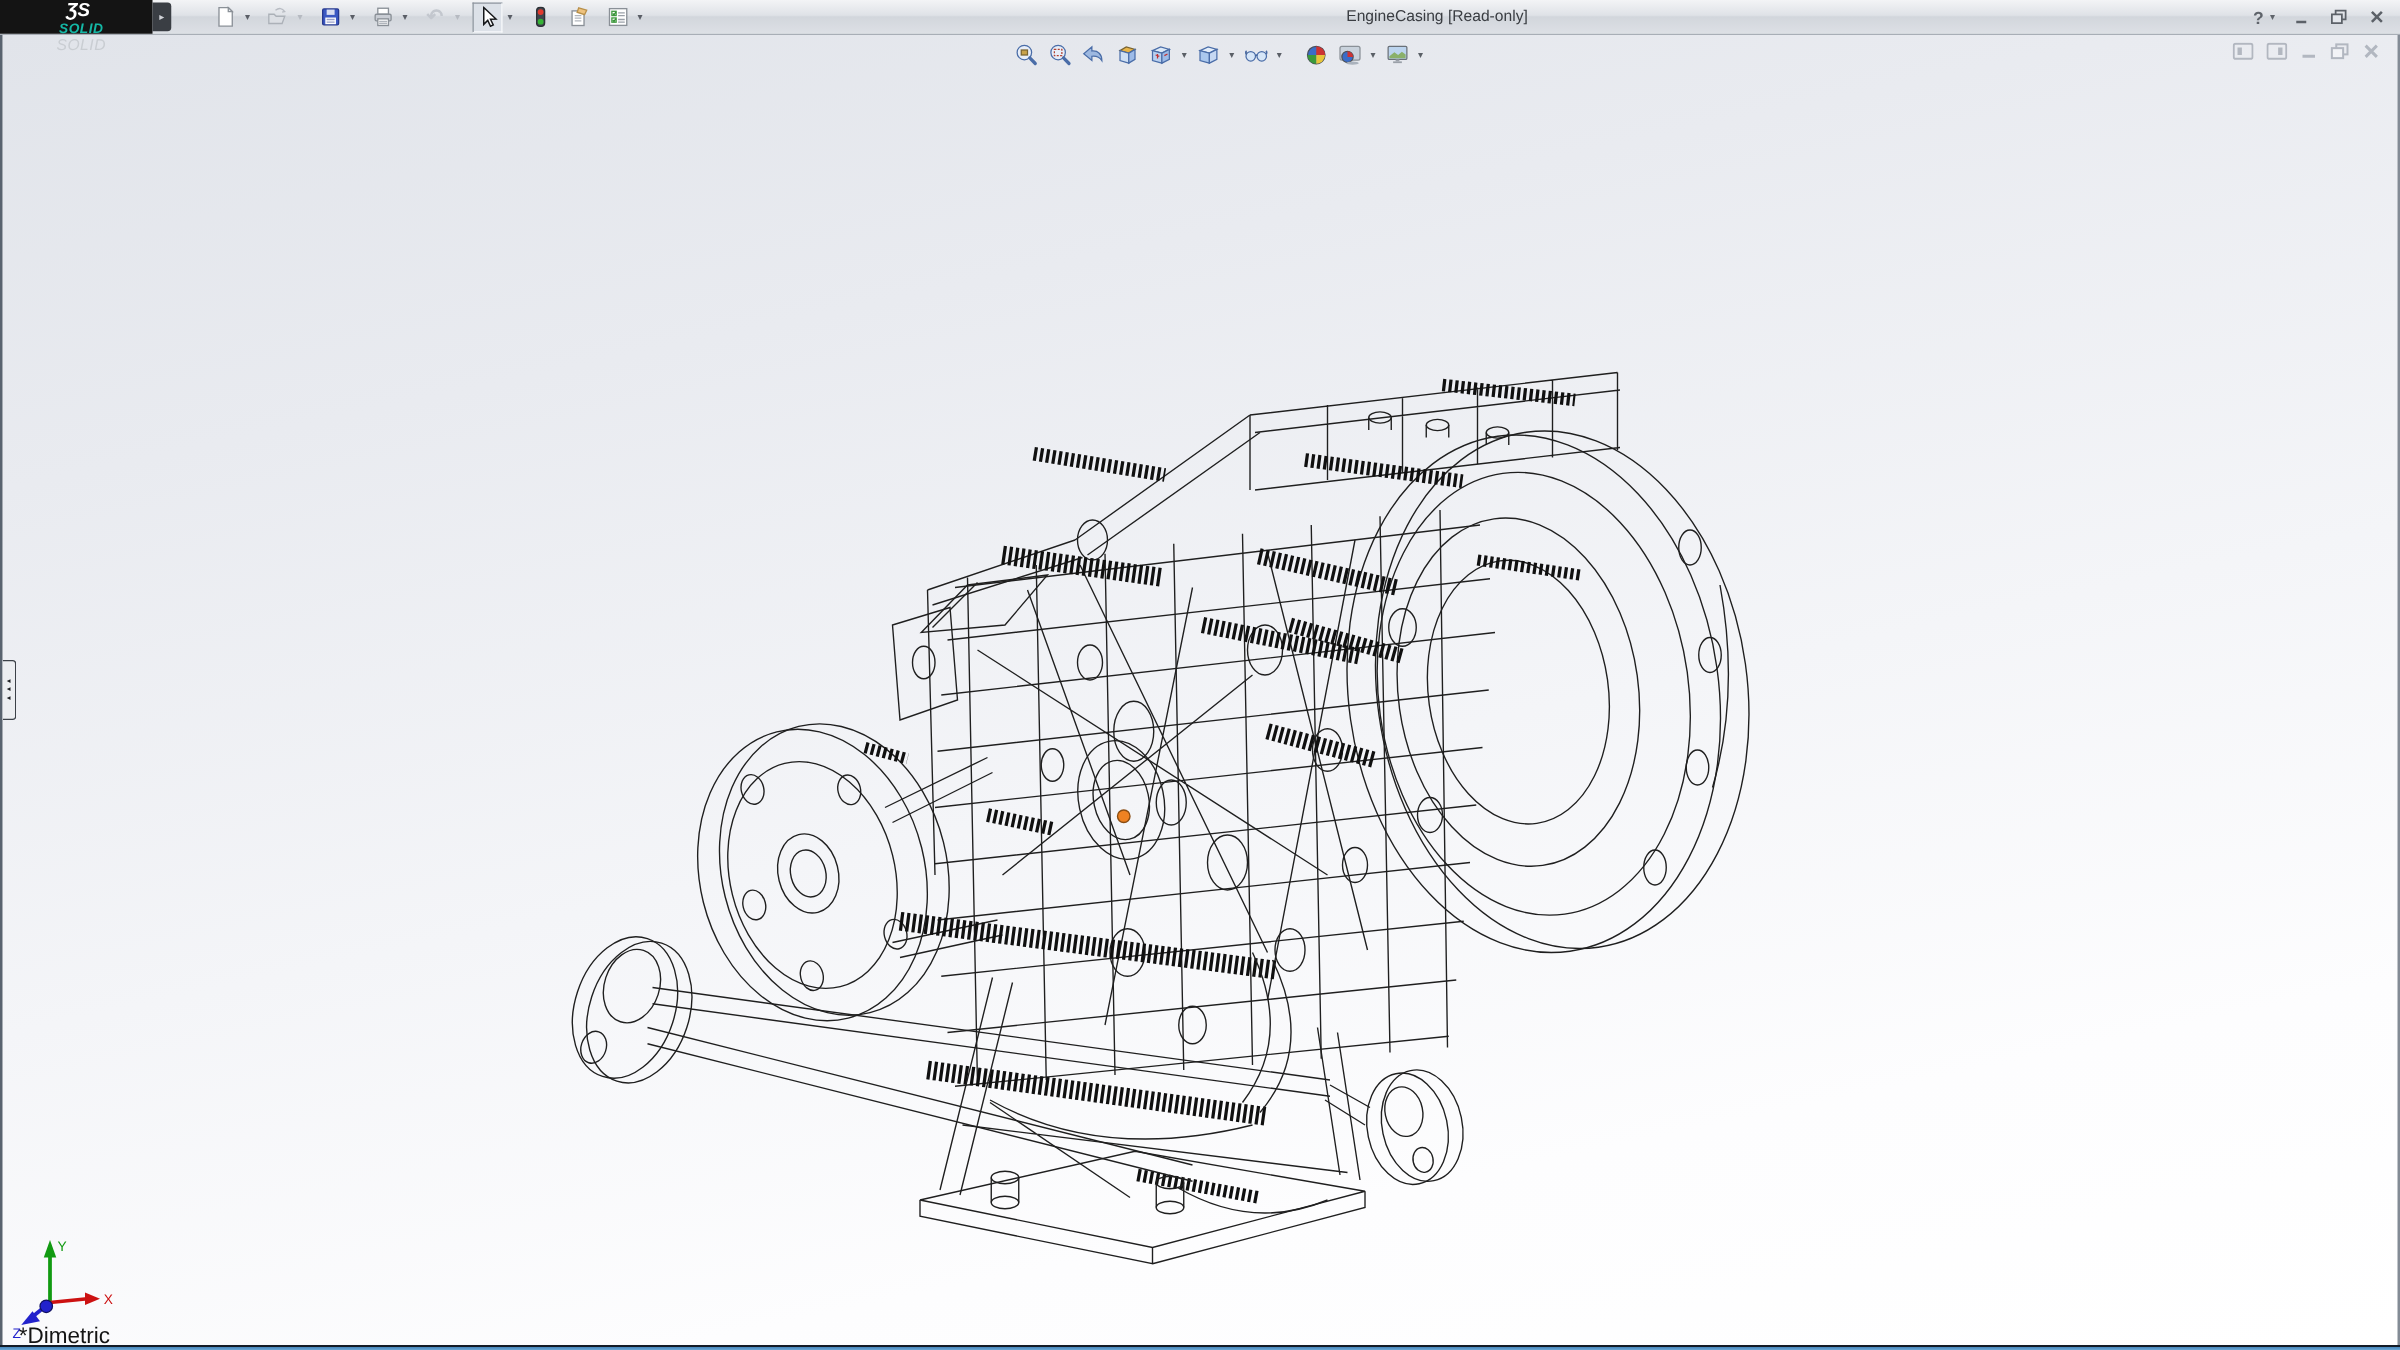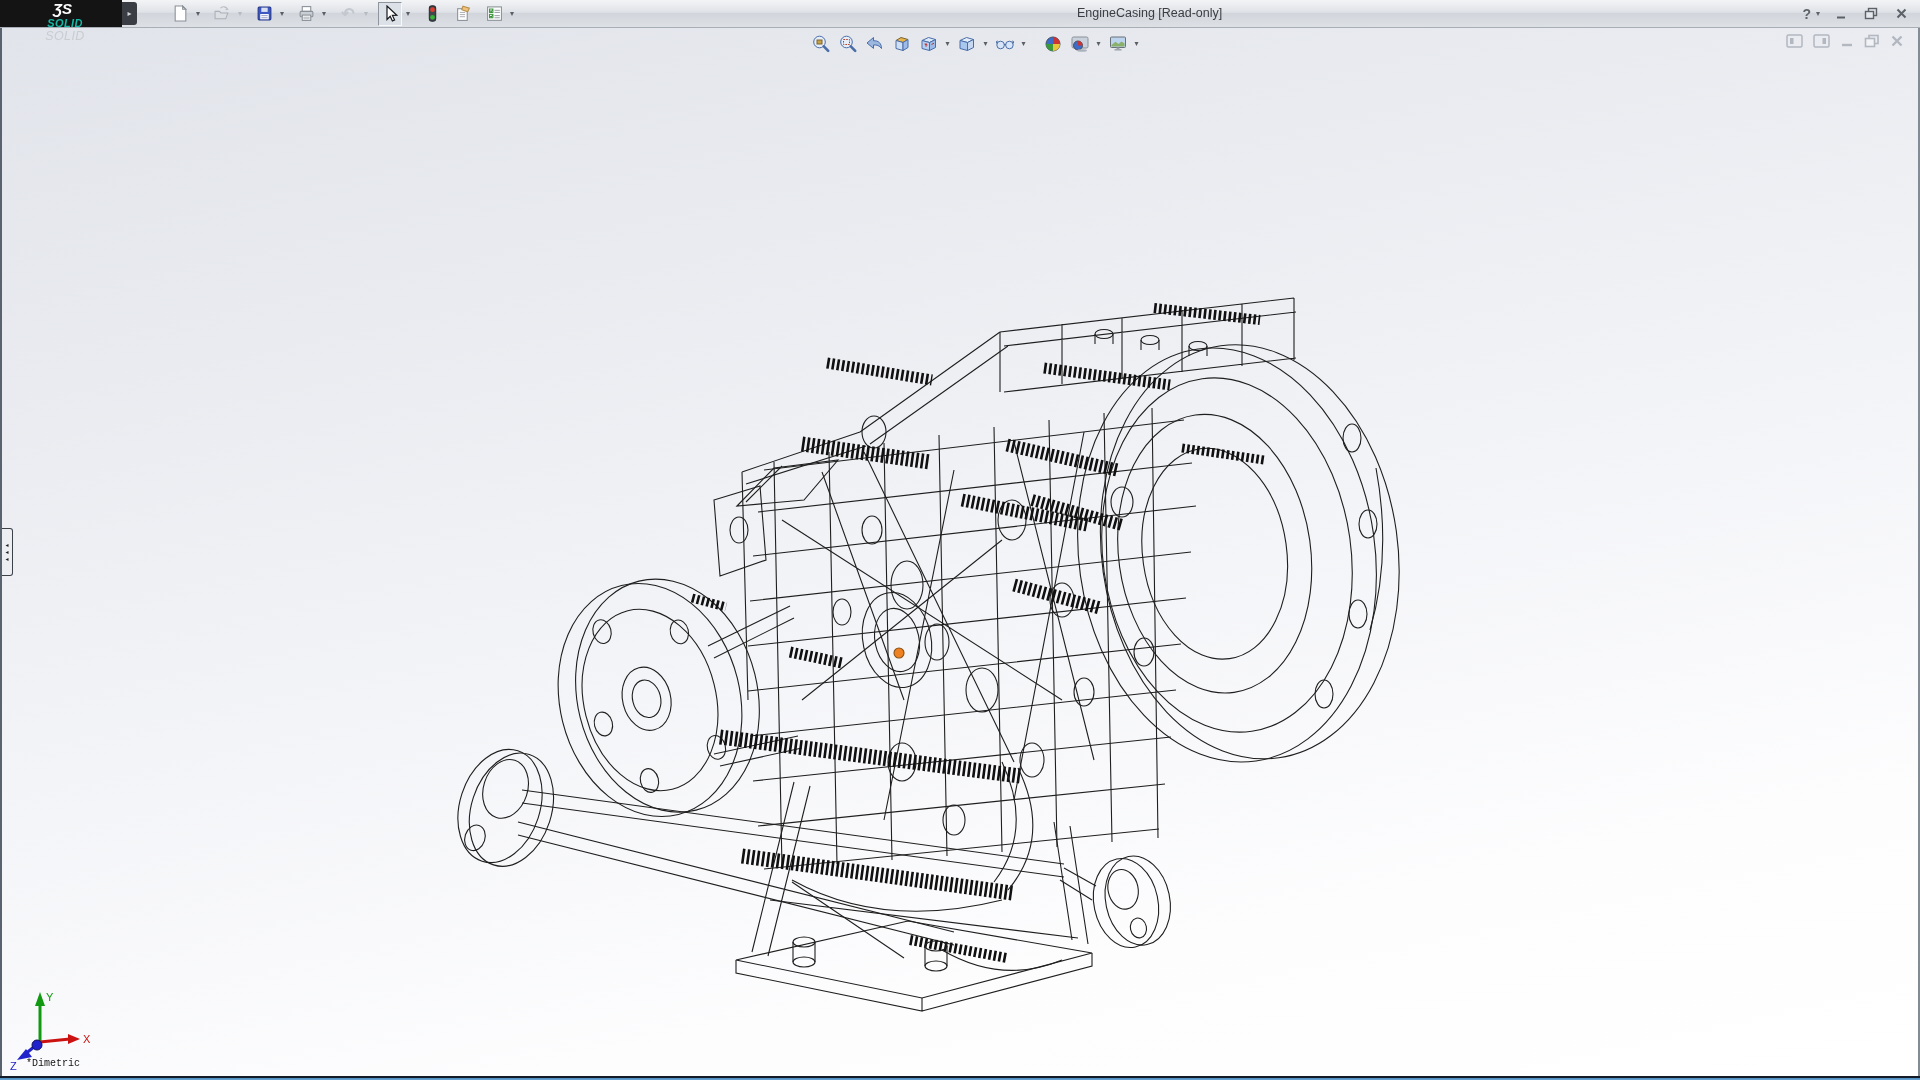--- a/index.html
+++ b/index.html
@@ -50,21 +50,21 @@
   .docctl .dbtn{display:flex;align-items:center;justify-content:center;cursor:pointer;}
 
   
   .flytab{position:absolute;left:0;top:500px;width:10px;height:46px;background:#eceef1;
     border:1px solid #3c4148;border-left:none;border-radius:0 3px 3px 0;display:flex;
     flex-direction:column;align-items:center;justify-content:center;gap:1px;z-index:30;cursor:pointer;}
   .flytab span{font-size:6px;line-height:1;color:#1a1c1f;}
 
   
   .triad{position:absolute;left:6px;top:960px;z-index:25;}
-  .viewlabel{position:absolute;left:24px;top:1030px;font-size:10px;color:#141414;z-index:25;font-family:Liberation Mono, monospace;}
+  .viewlabel{position:absolute;left:13px;top:1030px;font-size:18px;color:#141414;z-index:25;}
 
   
   .bottomedge{position:absolute;left:0;bottom:0;width:100%;height:4px;z-index:50;
     background:linear-gradient(180deg,#131b26 0%,#131b26 38%,var(--window-border-blue) 38%,#6aa6d4 100%);}
 </style>
 </head>
 <body>
 
 <div class="app">
 

